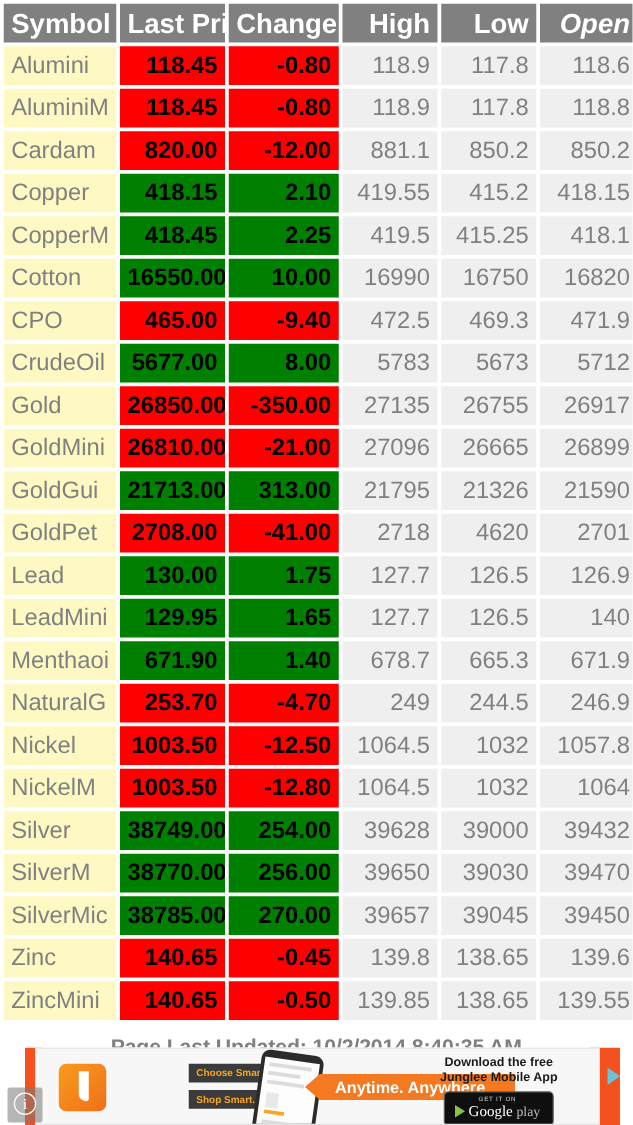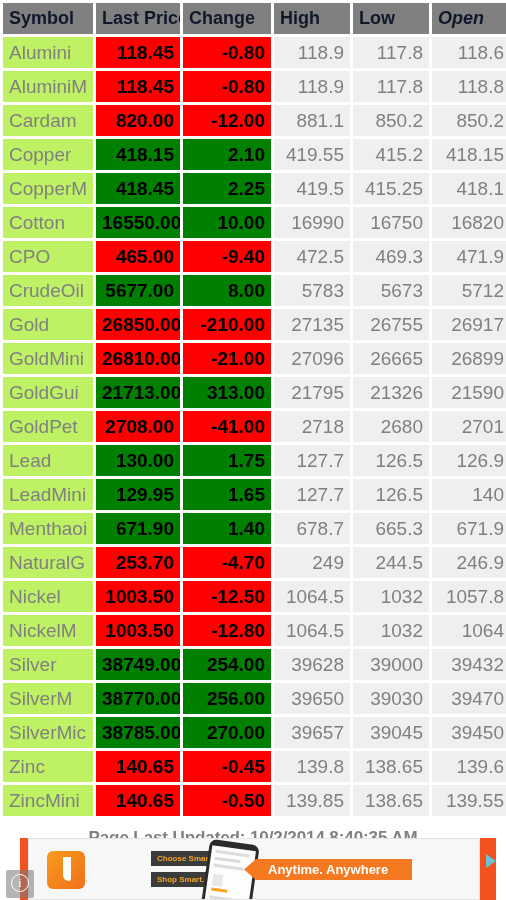--- a/index.html
+++ b/index.html
@@ -27,34 +27,34 @@
   table.quotes th, table.quotes td {
     height: 31px;
     padding: 0 6px;
     font-size: 19px;
     line-height: 31px;
     white-space: nowrap;
     overflow: hidden;
   }
   table.quotes th {
     background: #808080;
-    color: #0f172a;
-    font-weight: bold;
-    text-align: left;
-    font-size: 18px;
+    color: #ffffff;
+    font-weight: bold;
+    text-align: right;
+    font-size: 22px;
   }
   th.col-symbol   { width: 90px; }
   th.col-last     { width: 84px; }
   th.col-change   { width: 88px; }
   th.col-high     { width: 76px; }
   th.col-low      { width: 76px; }
   th.col-open     { width: 78px; font-style: italic; }
 
   td.sym {
-    background: #bef264;
+    background: #fef9c3;
     color: #808080;
     text-align: left;
     font-weight: normal;
   }
   td.num {
     background: #efefef;
     color: #808080;
     text-align: right;
     font-weight: normal;
   }
@@ -329,21 +329,21 @@
           <td class="sym">CrudeOil</td>
           <td class="box up">5677.00</td>
           <td class="box up">8.00</td>
           <td class="num">5783</td>
           <td class="num">5673</td>
           <td class="num">5712</td>
         </tr>
         <tr>
           <td class="sym">Gold</td>
           <td class="box down">26850.00</td>
-          <td class="box down">-210.00</td>
+          <td class="box down">-350.00</td>
           <td class="num">27135</td>
           <td class="num">26755</td>
           <td class="num">26917</td>
         </tr>
         <tr>
           <td class="sym">GoldMini</td>
           <td class="box down">26810.00</td>
           <td class="box down">-21.00</td>
           <td class="num">27096</td>
           <td class="num">26665</td>
@@ -355,21 +355,21 @@
           <td class="box up">313.00</td>
           <td class="num">21795</td>
           <td class="num">21326</td>
           <td class="num">21590</td>
         </tr>
         <tr>
           <td class="sym">GoldPet</td>
           <td class="box down">2708.00</td>
           <td class="box down">-41.00</td>
           <td class="num">2718</td>
-          <td class="num">2680</td>
+          <td class="num">4620</td>
           <td class="num">2701</td>
         </tr>
         <tr>
           <td class="sym">Lead</td>
           <td class="box up">130.00</td>
           <td class="box up">1.75</td>
           <td class="num">127.7</td>
           <td class="num">126.5</td>
           <td class="num">126.9</td>
         </tr>
@@ -477,20 +477,30 @@
           <div class="ad-phone-line" style="top:11px; width:26px;"></div>
           <div class="ad-phone-line" style="top:18px; width:30px;"></div>
           <div class="ad-phone-sw"></div>
           <div class="ad-phone-star"></div>
           <div class="ad-phone-line" style="top:50px; width:32px;"></div>
         </div>
       </div>
 
       <div class="ad-ribbon">Anytime. Anywhere</div>
 
+      <div class="ad-right">
+        <div class="ad-dl-line">Download the free</div>
+        <div class="ad-dl-line">Junglee Mobile App</div>
+        <div class="gplay">
+          <div class="gplay-top">GET IT ON</div>
+          <div class="gplay-bot">
+            <span class="gplay-tri"></span><span>Google</span> <span class="light">play</span>
+          </div>
+        </div>
+      </div>
     </div>
 
     <div class="ad-info">
         <span>i</span>
       </div>
     <div class="ad-close"></div>
   </div>
 
 </div>
 

